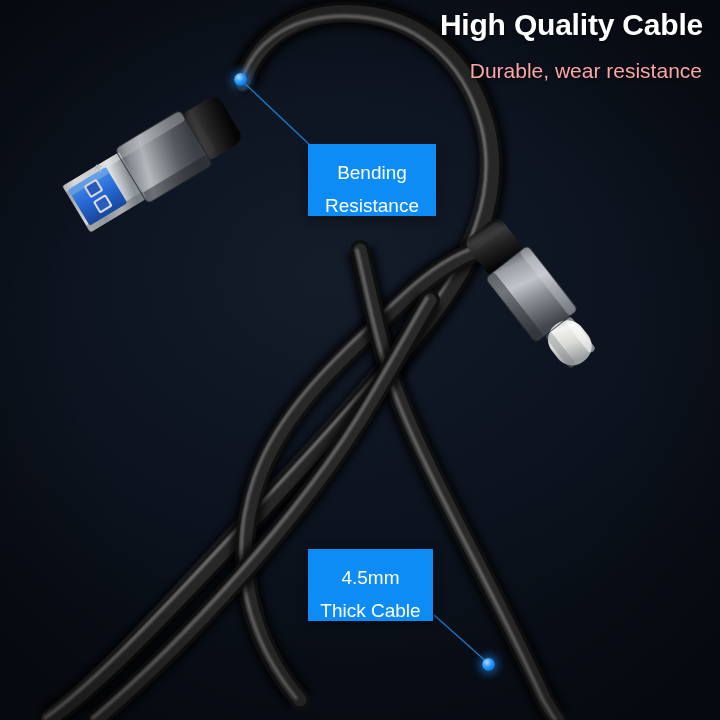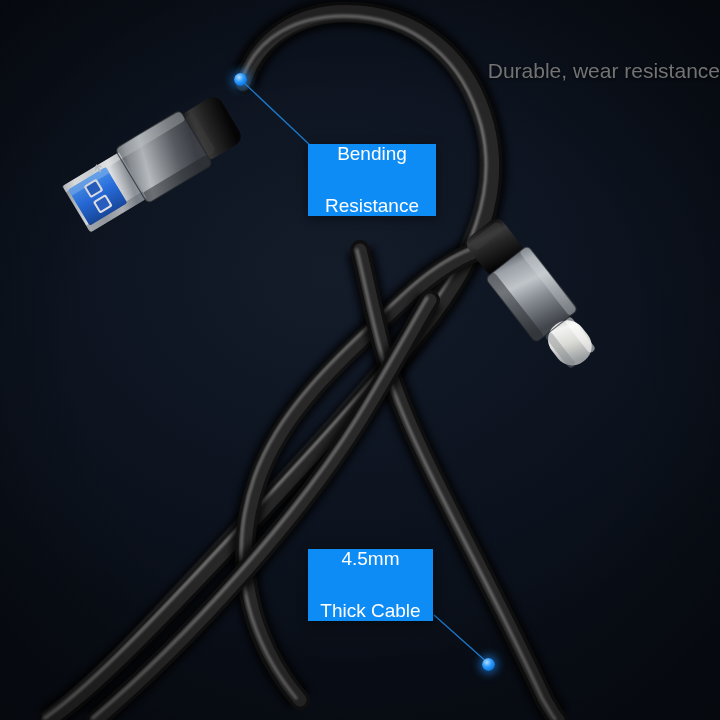--- a/index.html
+++ b/index.html
@@ -45,39 +45,39 @@
     top: 8px;
     font-size: 30px;
     font-weight: bold;
     color: #ffffff;
     letter-spacing: -0.2px;
     white-space: nowrap;
     text-shadow: 0 1px 3px rgba(0,0,0,.6);
   }
   .subtitle {
     position: absolute;
-    right: 0;
+    right: 18px;
     top: 59px;
     font-size: 21px;
     font-weight: 400;
-    color: #737373;
+    color: #fca5a5;
     white-space: nowrap;
     text-shadow: 0 1px 3px rgba(0,0,0,.6);
   }
 
   
   .callout {
     position: absolute;
     box-sizing: border-box;
     background: #0e8cf5;
     color: #ffffff;
     display: flex;
     flex-direction: column;
     align-items: center;
-    justify-content: space-between;
+    justify-content: flex-end;
     font-size: 19px;
     line-height: 1.05;
     white-space: nowrap;
     box-shadow: 0 2px 10px rgba(0,0,0,.45);
   }
   .callout .line1 { margin-bottom: 13px; }
   #callout-bending {
     left: 308px;
     top: 144px;
     width: 128px;
@@ -269,20 +269,21 @@
     </g>
   </svg>
 
   <div class="bg-vig"></div>
 
   <svg class="art" width="720" height="720" viewBox="0 0 720 720">
     <line x1="241" y1="80" x2="312" y2="147" stroke="#1a7fd4" stroke-width="1.3" opacity=".95"></line>
     <line x1="434" y1="615" x2="489" y2="664" stroke="#1a7fd4" stroke-width="1.3" opacity=".95"></line>
   </svg>
 
+  <div class="title">High Quality Cable</div>
   <div class="subtitle">Durable, wear resistance</div>
 
   <div class="callout" id="callout-bending">
     <span class="line1">Bending</span>
     <span class="line2">Resistance</span>
   </div>
 
   <div class="callout" id="callout-thickness">
     <span class="line1">4.5mm</span>
     <span class="line2">Thick Cable</span>

